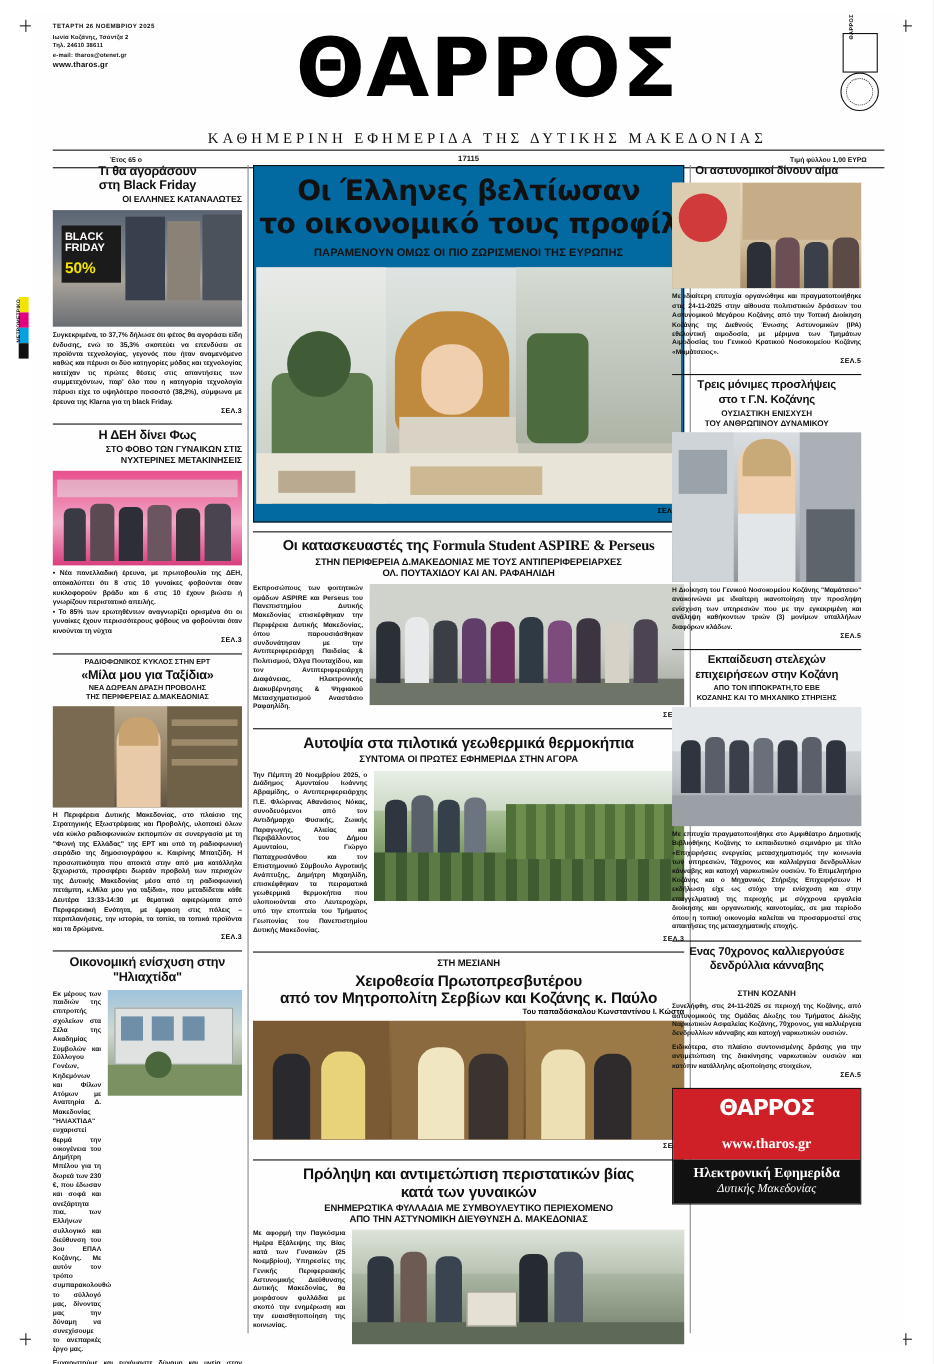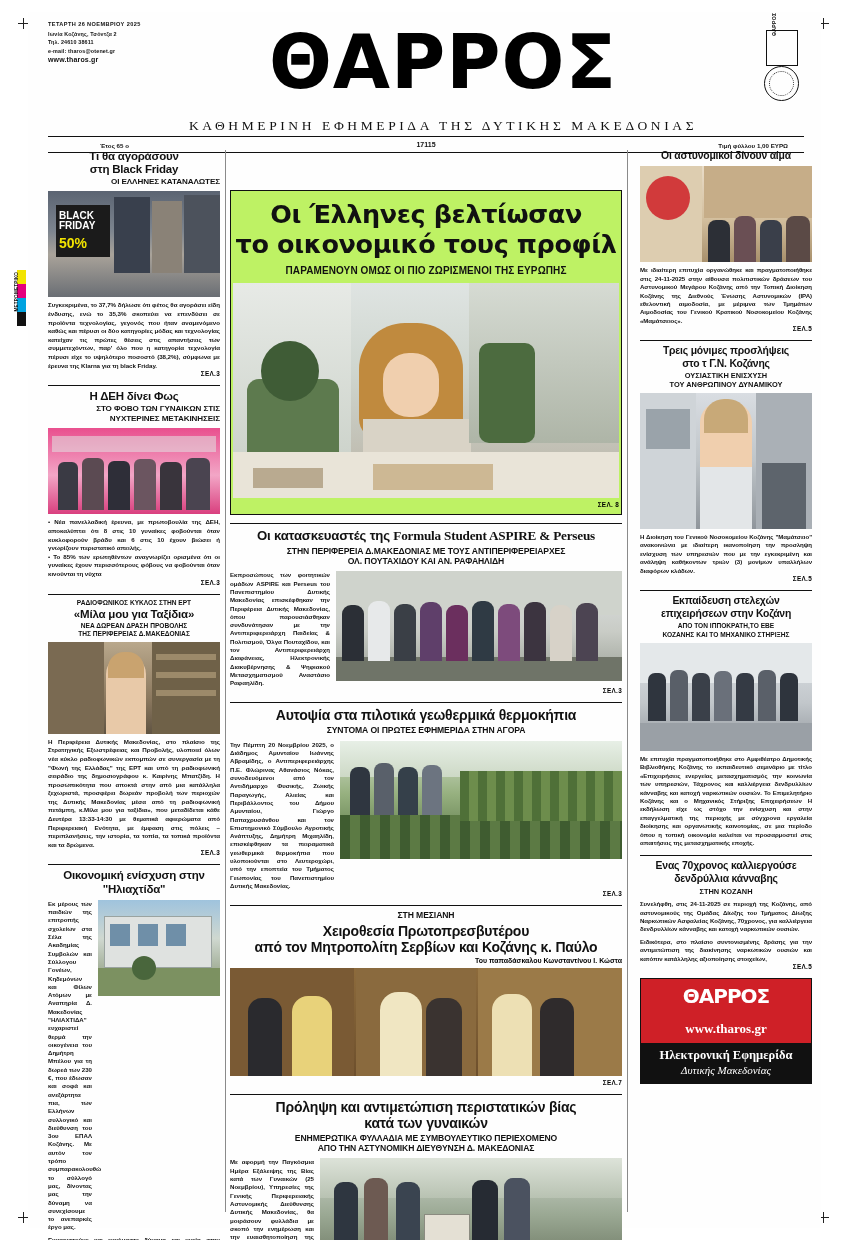--- a/index.html
+++ b/index.html
@@ -28,21 +28,21 @@
   .metarow .l{position:absolute;left:52px;top:3px;}
   .metarow .c{position:absolute;left:0;right:0;top:2px;text-align:center;font-size:7px;}
   .metarow .r{position:absolute;right:16px;top:3px;}
   .rule2{position:absolute;left:0;top:136px;width:756px;border-top:1.4px solid #111;}
 
   
   .cols{position:absolute;left:48px;top:150px;width:756px;height:1062px;}
   .col{position:absolute;top:0;}
   .col-l{left:0;width:172px;}
   .col-c{left:182px;width:392px;}
-  .col-r{left:592px;width:172px;}
+  .col-r{left:563px;width:172px;}
   .vdiv{position:absolute;top:0;width:0;border-left:1px solid #8a8a8a;height:1062px;}
   .vdiv.a{left:177px;} .vdiv.b{left:579px;}
 
   .blk{position:relative;margin-bottom:8px;}
   .topline{border-top:1.4px solid #111;padding-top:4px;}
   .hl{font-family:"Liberation Sans", sans-serif;color:#111;text-align:center;}
 
   
   .h-side{font-size:11.5px;font-weight:bold;line-height:13.2px;letter-spacing:-.2px;}
   .k-side{font-size:8.1px;font-weight:bold;line-height:10px;letter-spacing:-.1px;margin-top:1px;text-align:right;}
@@ -55,21 +55,21 @@
   .k-lead{font-size:10px;font-weight:bold;letter-spacing:.1px;margin-top:6px;}
   .h-mid{font-size:13.2px;font-weight:bold;line-height:15.5px;letter-spacing:-.2px;}
   .h-mid2{font-size:14px;font-weight:bold;line-height:16px;letter-spacing:-.2px;}
   .k-mid{font-size:8.6px;font-weight:bold;line-height:10.4px;letter-spacing:-.1px;}
   .byline{font-size:7px;font-weight:bold;text-align:right;margin-top:2px;}
 
   
   .h-r{font-size:10.4px;font-weight:bold;line-height:12.4px;letter-spacing:-.2px;}
   .k-r{font-size:7.4px;font-weight:bold;line-height:9px;}
 
-  .leadbox{background:#bef264;border:1.2px solid #111;padding:8px 2px 6px;margin-top:40px;}
+  .leadbox{background:#0369a1;border:1.2px solid #111;padding:8px 2px 6px;}
 
   .ph{position:relative;overflow:hidden;background:#cfcfcf;}
   .cap{font-size:6.1px;line-height:8.4px;text-align:justify;color:#111;font-weight:bold;margin-top:4px;letter-spacing:-.05px;}
 
   .flowrow{display:flex;gap:6px;align-items:flex-start;}
   .flowtext{font-size:6.1px;line-height:8.3px;text-align:justify;font-weight:bold;color:#111;}
 
   
   .spine{position:absolute;left:17px;top:270px;width:9px;height:100px;}
   .spine div{height:14px;}
@@ -369,21 +369,21 @@
           <div style="position:absolute;left:118px;top:27px;width:18px;height:51px;background:#5a6069;border-radius:7px 7px 0 0"></div>
           <div style="position:absolute;left:140px;top:30px;width:18px;height:48px;background:#2e343d;border-radius:7px 7px 0 0"></div>
           <div style="position:absolute;left:0;bottom:0;right:0;height:28px;background:#9aa0a6"></div>
         </div>
         <div class="cap">Με επιτυχία πραγματοποιήθηκε στο Αμφιθέατρο Δημοτικής Βιβλιοθήκης Κοζάνης το εκπαιδευτικό σεμινάριο με τίτλο «Επιχειρήσεις ενεργείας μετασχηματισμός την κοινωνία των υπηρεσιών, Τάχρονος και καλλιέργεια δενδρυλλίων κάνναβης και κατοχή ναρκωτικών ουσιών. Το Επιμελητήριο Κοζάνης και ο Μηχανικός Στήριξης Επιχειρήσεων Η εκδήλωση είχε ως στόχο την ενίσχυση και στην επαγγελματική της περιοχής με σύγχρονα εργαλεία διοίκησης και οργανωτικής καινοτομίας, σε μια περίοδο όπου η τοπική οικονομία καλείται να προσαρμοστεί στις απαιτήσεις της μετασχηματικής εποχής.</div>
       </div>
 
       <div class="blk topline">
         <div class="hl h-r" style="white-space:pre-line">Ενας 70χρονος καλλιεργούσε
 δενδρύλλια κάνναβης</div>
-        <div class="hl k-r" style="margin-top:2px">ΣΤΗΝ ΚΟΖΑΝΗ</div>
+        <div class="hl k-r" style="margin-top:13px">ΣΤΗΝ ΚΟΖΑΝΗ</div>
         <div class="cap">Συνελήφθη, στις 24-11-2025 σε περιοχή της Κοζάνης, από αστυνομικούς της Ομάδας Δίωξης του Τμήματος Δίωξης Ναρκωτικών Ασφαλείας Κοζάνης, 70χρονος, για καλλιέργεια δενδρυλλίων κάνναβης και κατοχή ναρκωτικών ουσιών.</div>
         <div class="cap">Ειδικότερα, στο πλαίσιο συντονισμένης δράσης για την αντιμετώπιση της διακίνησης ναρκωτικών ουσιών και κατόπιν κατάλληλης αξιοποίησης στοιχείων,</div>
         <div class="ref">ΣΕΛ.5</div>
       </div>
 
       <div class="ad">
         <div class="red">
           <div class="logo">ΘΑΡΡΟΣ</div>
           <div class="url">www.tharos.gr</div>
         </div>

